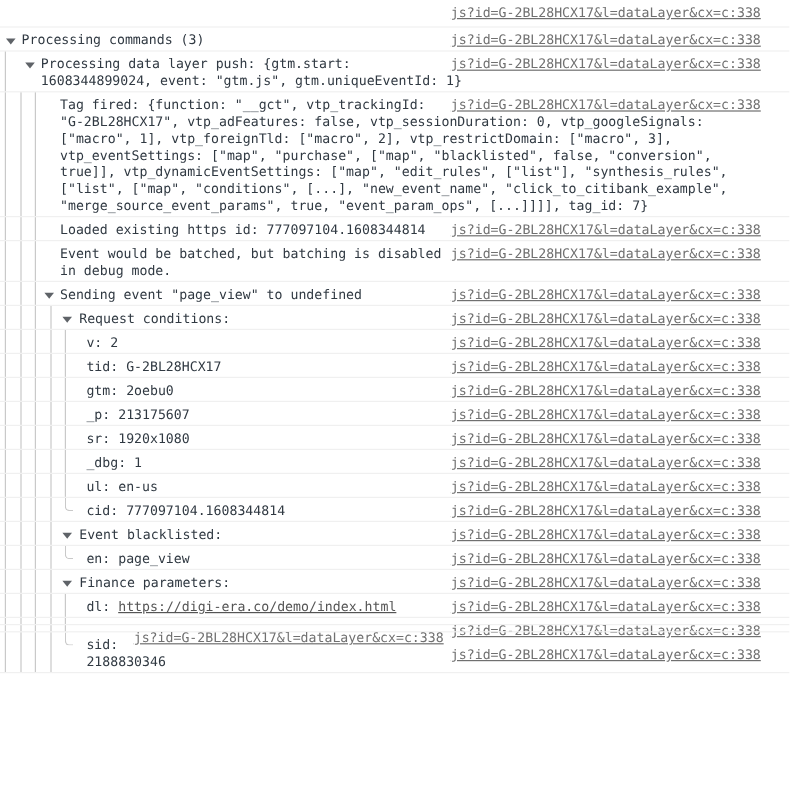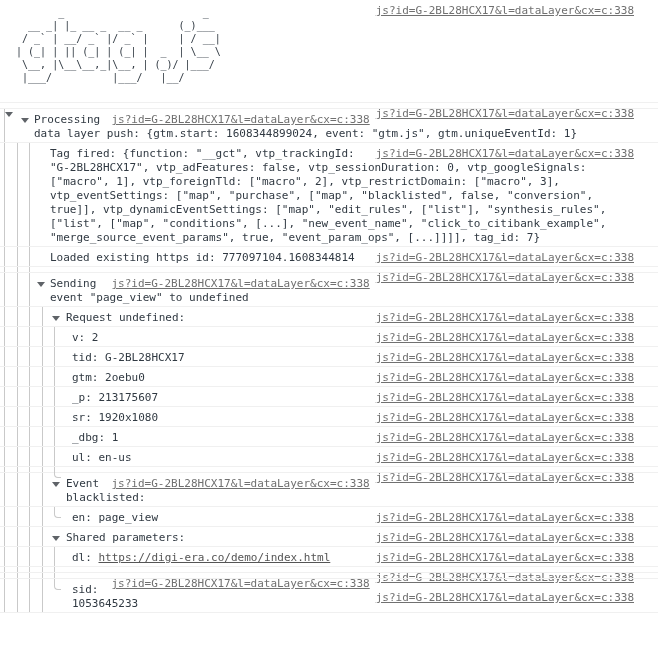--- a/index.html
+++ b/index.html
@@ -39,31 +39,25 @@
   .msglink{color:#555555;text-decoration:underline;cursor:pointer;text-align:center;}
   .txt{color:#303942;}
 </style>
 </head>
 <body>
 
 <div id="console">
     <div class="row banner">
       <div class="content" style="padding-left: 10px;">
         <a class="srclink">js?id=G-2BL28HCX17&amp;l=dataLayer&amp;cx=c:338</a>
-        <pre class="art">        _                       _  
-   __ _| |_ __ _  __ _      (_)___ 
-  / _` | __/ _` |/ _` |     | / __|
- | (_| | || (_| | (_| |  _  | \__ \
-  \__, |\__\__,_|\__, | (_)/ |___/ 
-  |___/          |___/   |__/      </pre>
       </div>
     </div>
     <div class="row">
       <div class="tri" style="left: 5px;"></div>
-      <div class="content" style="padding-left: 18px;"><a class="srclink">js?id=G-2BL28HCX17&amp;l=dataLayer&amp;cx=c:338</a></div>
+      <div class="content" style="padding-left: 18px;"><a class="srclink">js?id=G-2BL28HCX17&amp;l=dataLayer&amp;cx=c:338</a><span class="txt">Processing commands (3)</span></div>
     </div>
     <div class="row">
       <div class="guide" style="left: 4px;"></div>
       <div class="tri" style="left: 21px;"></div>
       <div class="content" style="padding-left: 34px;"><a class="srclink">js?id=G-2BL28HCX17&amp;l=dataLayer&amp;cx=c:338</a><span class="txt">Processing data layer push: {gtm.start: 1608344899024, event: "gtm.js", gtm.uniqueEventId: 1}</span></div>
     </div>
     <div class="row">
       <div class="guide" style="left: 4px;"></div>
       <div class="guide" style="left: 16.5px;"></div>
       <div class="guide" style="left: 29px;"></div>
@@ -72,36 +66,36 @@
     <div class="row">
       <div class="guide" style="left: 4px;"></div>
       <div class="guide" style="left: 16.5px;"></div>
       <div class="guide" style="left: 29px;"></div>
       <div class="content" style="padding-left: 50px;"><a class="srclink">js?id=G-2BL28HCX17&amp;l=dataLayer&amp;cx=c:338</a><span class="txt">Loaded existing https id: 777097104.1608344814</span></div>
     </div>
     <div class="row">
       <div class="guide" style="left: 4px;"></div>
       <div class="guide" style="left: 16.5px;"></div>
       <div class="guide" style="left: 29px;"></div>
-      <div class="content" style="padding-left: 50px;"><a class="srclink">js?id=G-2BL28HCX17&amp;l=dataLayer&amp;cx=c:338</a></div>
+      <div class="content" style="padding-left: 50px;"><a class="srclink">js?id=G-2BL28HCX17&amp;l=dataLayer&amp;cx=c:338</a><span class="txt">Event would be batched, but batching is disabled in debug mode.</span></div>
     </div>
     <div class="row">
       <div class="guide" style="left: 4px;"></div>
       <div class="guide" style="left: 16.5px;"></div>
       <div class="guide" style="left: 29px;"></div>
       <div class="tri" style="left: 37px;"></div>
       <div class="content" style="padding-left: 50px;"><a class="srclink">js?id=G-2BL28HCX17&amp;l=dataLayer&amp;cx=c:338</a><span class="txt">Sending event "page_view" to undefined</span></div>
     </div>
     <div class="row">
       <div class="guide" style="left: 4px;"></div>
       <div class="guide" style="left: 16.5px;"></div>
       <div class="guide" style="left: 29px;"></div>
       <div class="guide" style="left: 41.5px;"></div>
       <div class="tri" style="left: 52px;"></div>
-      <div class="content" style="padding-left: 66px;"><a class="srclink">js?id=G-2BL28HCX17&amp;l=dataLayer&amp;cx=c:338</a><span class="txt">Request undefined:</span></div>
+      <div class="content" style="padding-left: 66px;"><a class="srclink">js?id=G-2BL28HCX17&amp;l=dataLayer&amp;cx=c:338</a><span class="txt">Request conditions:</span></div>
     </div>
     <div class="row">
       <div class="guide" style="left: 4px;"></div>
       <div class="guide" style="left: 16.5px;"></div>
       <div class="guide" style="left: 29px;"></div>
       <div class="guide" style="left: 41.5px;"></div>
       <div class="guide" style="left: 54px;"></div>
       <div class="content" style="padding-left: 72px;"><a class="srclink">js?id=G-2BL28HCX17&amp;l=dataLayer&amp;cx=c:338</a><span class="txt">v: 2</span></div>
     </div>
     <div class="row">
@@ -151,21 +145,21 @@
       <div class="guide" style="left: 41.5px;"></div>
       <div class="guide" style="left: 54px;"></div>
       <div class="content" style="padding-left: 72px;"><a class="srclink">js?id=G-2BL28HCX17&amp;l=dataLayer&amp;cx=c:338</a><span class="txt">ul: en-us</span></div>
     </div>
     <div class="row">
       <div class="guide" style="left: 4px;"></div>
       <div class="guide" style="left: 16.5px;"></div>
       <div class="guide" style="left: 29px;"></div>
       <div class="guide" style="left: 41.5px;"></div>
       <div class="guide elbow" style="left: 54px;"></div>
-      <div class="content" style="padding-left: 72px;"><a class="srclink">js?id=G-2BL28HCX17&amp;l=dataLayer&amp;cx=c:338</a></div>
+      <div class="content" style="padding-left: 72px;"><a class="srclink">js?id=G-2BL28HCX17&amp;l=dataLayer&amp;cx=c:338</a><span class="txt">cid: 777097104.1608344814</span></div>
     </div>
     <div class="row">
       <div class="guide" style="left: 4px;"></div>
       <div class="guide" style="left: 16.5px;"></div>
       <div class="guide" style="left: 29px;"></div>
       <div class="guide" style="left: 41.5px;"></div>
       <div class="tri" style="left: 52px;"></div>
       <div class="content" style="padding-left: 66px;"><a class="srclink">js?id=G-2BL28HCX17&amp;l=dataLayer&amp;cx=c:338</a><span class="txt">Event blacklisted:</span></div>
     </div>
     <div class="row">
@@ -175,21 +169,21 @@
       <div class="guide" style="left: 41.5px;"></div>
       <div class="guide elbow" style="left: 54px;"></div>
       <div class="content" style="padding-left: 72px;"><a class="srclink">js?id=G-2BL28HCX17&amp;l=dataLayer&amp;cx=c:338</a><span class="txt">en: page_view</span></div>
     </div>
     <div class="row">
       <div class="guide" style="left: 4px;"></div>
       <div class="guide" style="left: 16.5px;"></div>
       <div class="guide" style="left: 29px;"></div>
       <div class="guide" style="left: 41.5px;"></div>
       <div class="tri" style="left: 52px;"></div>
-      <div class="content" style="padding-left: 66px;"><a class="srclink">js?id=G-2BL28HCX17&amp;l=dataLayer&amp;cx=c:338</a><span class="txt">Shared parameters:</span></div>
+      <div class="content" style="padding-left: 66px;"><a class="srclink">js?id=G-2BL28HCX17&amp;l=dataLayer&amp;cx=c:338</a><span class="txt">Finance parameters:</span></div>
     </div>
     <div class="row">
       <div class="guide" style="left: 4px;"></div>
       <div class="guide" style="left: 16.5px;"></div>
       <div class="guide" style="left: 29px;"></div>
       <div class="guide" style="left: 41.5px;"></div>
       <div class="guide" style="left: 54px;"></div>
       <div class="content" style="padding-left: 72px;"><a class="srclink">js?id=G-2BL28HCX17&amp;l=dataLayer&amp;cx=c:338</a><span class="txt"><span>dl: </span><a class="msglink">https://digi-era.co/demo/index.html</a></span></div>
     </div>
     <div class="row">
@@ -207,15 +201,15 @@
       <div class="guide" style="left: 41.5px;"></div>
       <div class="guide" style="left: 54px;"></div>
       <div class="content" style="padding-left: 72px;"><a class="srclink">js?id=G-2BL28HCX17&amp;l=dataLayer&amp;cx=c:338</a></div>
     </div>
     <div class="row">
       <div class="guide" style="left: 4px;"></div>
       <div class="guide" style="left: 16.5px;"></div>
       <div class="guide" style="left: 29px;"></div>
       <div class="guide" style="left: 41.5px;"></div>
       <div class="guide elbow" style="left: 54px;"></div>
-      <div class="content" style="padding-left: 72px;"><a class="srclink">js?id=G-2BL28HCX17&amp;l=dataLayer&amp;cx=c:338</a><span class="txt">sid: 1053645233</span></div>
+      <div class="content" style="padding-left: 72px;"><a class="srclink">js?id=G-2BL28HCX17&amp;l=dataLayer&amp;cx=c:338</a><span class="txt">sid: 2188830346</span></div>
     </div>
   </div>
 
 </body></html>

